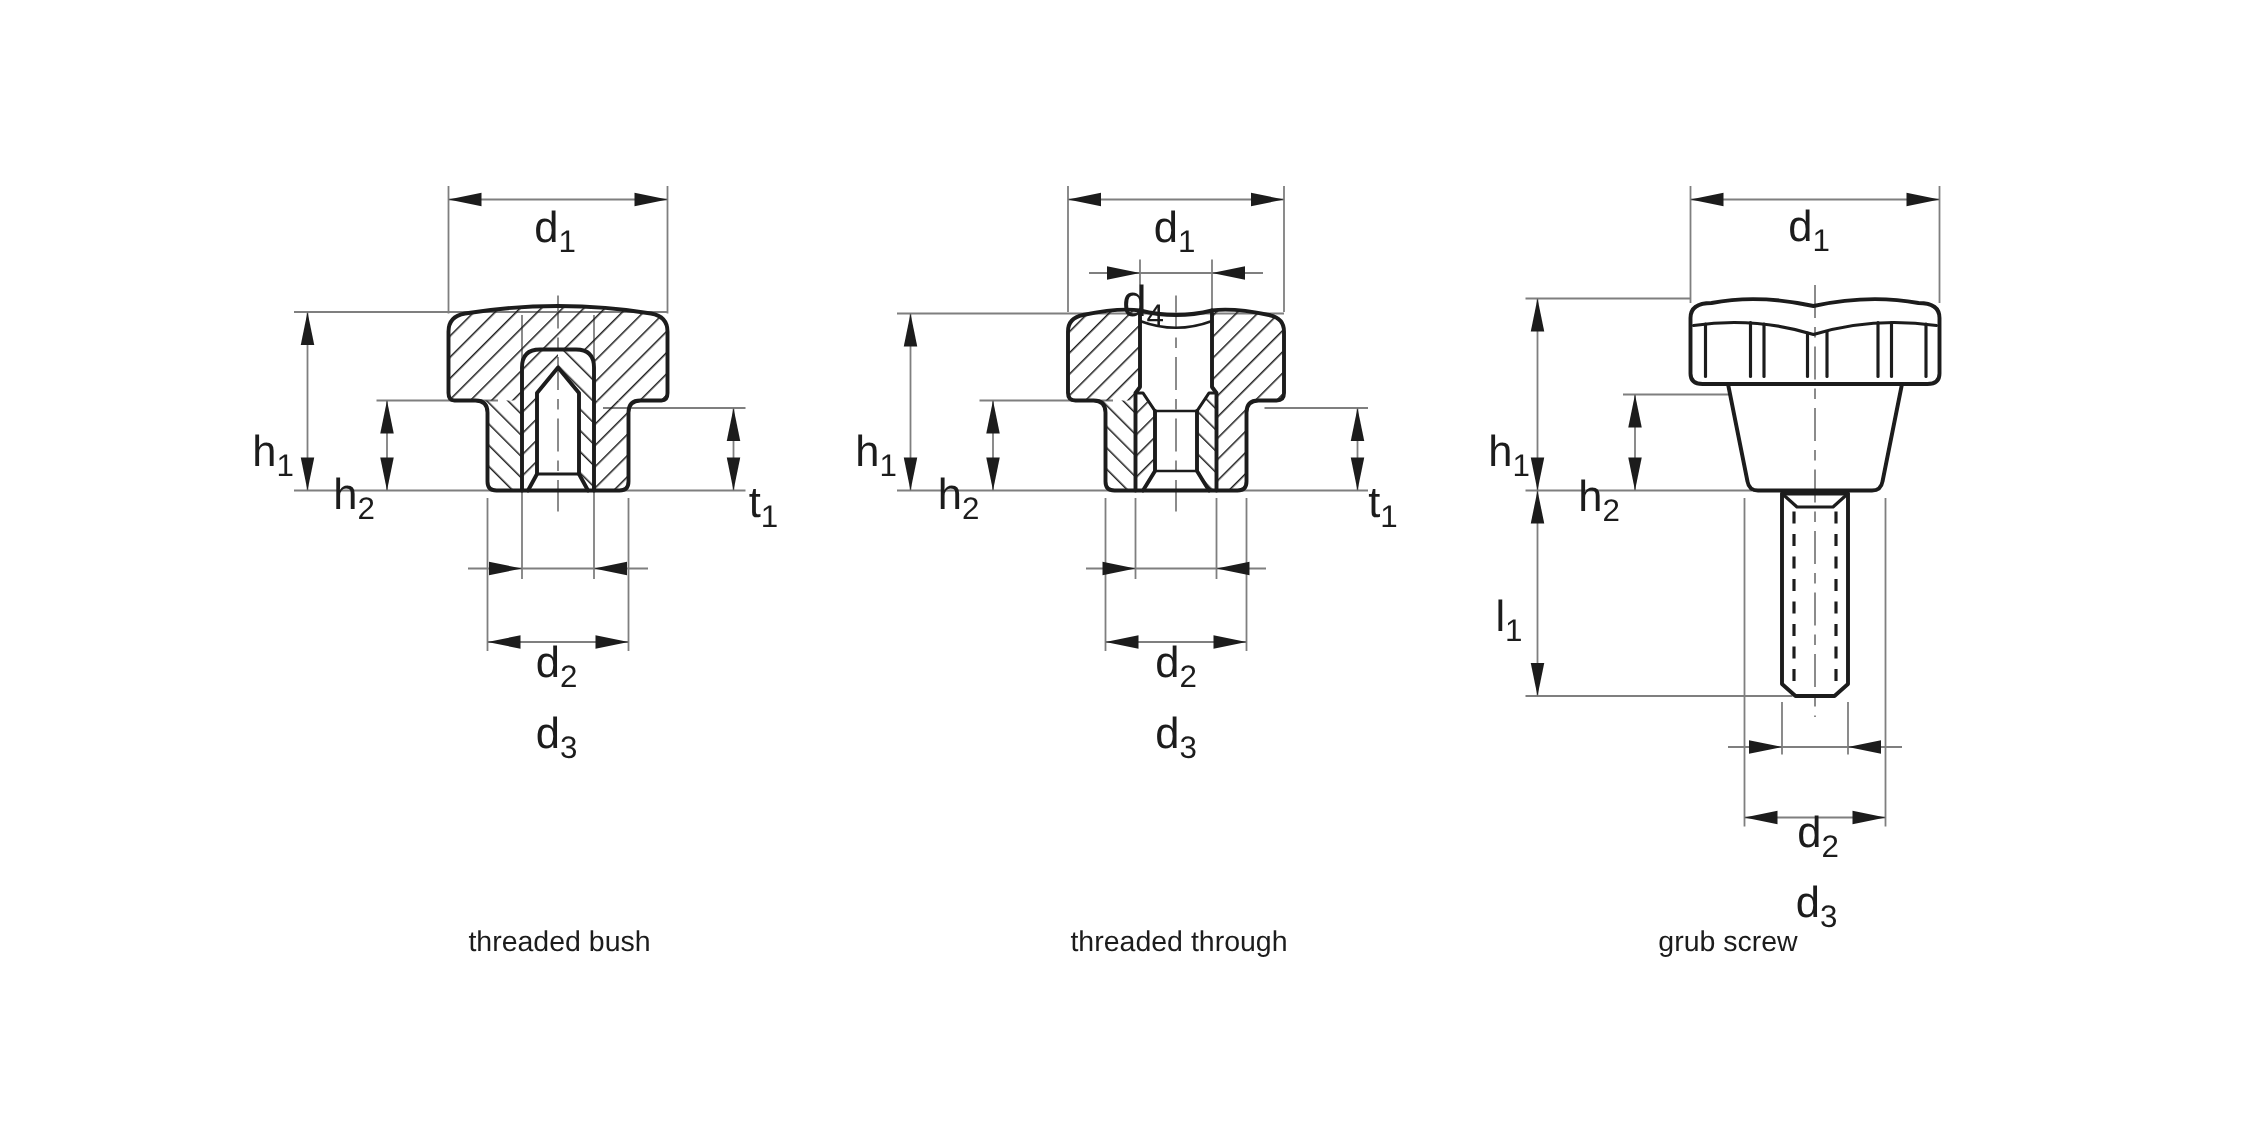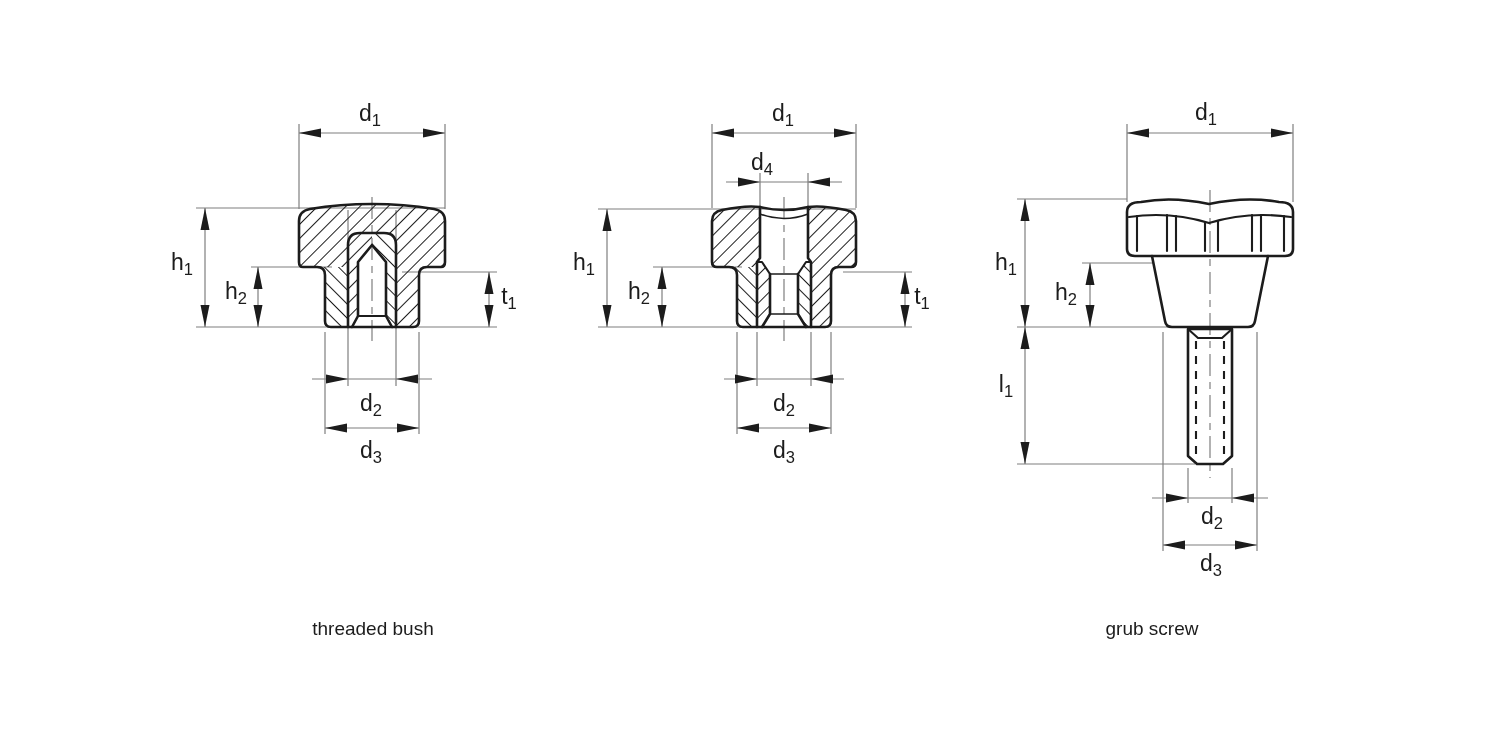--- a/index.html
+++ b/index.html
@@ -18,22 +18,22 @@
   .dim  {stroke:var(--dimension-line,#7f7f7f);stroke-width:1.2;fill:none;}
   .cl   {stroke:var(--dimension-line,#7f7f7f);stroke-width:1.2;fill:none;stroke-dasharray:22 6 7 6;}
   .dash {stroke:var(--outline,#1c1c1c);stroke-width:2.1;fill:none;stroke-dasharray:8 7;}
   .arr  {fill:var(--arrow,#1c1c1c);stroke:none;}
   .wfill{fill:var(--background,#ffffff);stroke:none;}
   .hA   {fill:url(#hatchA);}
   .hB   {fill:url(#hatchB);}
   
   .dim-label{
     position:absolute;transform:translate(-50%,-50%);
-    font-size:23px;line-height:1;color:var(--text,#1c1c1c);
-    white-space:nowrap;user-select:none;
+    font-size:29px;line-height:1;color:var(--text,#1c1c1c);
+    white-space:nowrap;user-select:none;margin-top:40px;
   }
   .dim-label sub{font-size:0.72em;line-height:0;}
   .caption{
     position:absolute;transform:translate(-50%,-50%);
     font-size:19px;color:var(--text,#1c1c1c);white-space:nowrap;user-select:none;
   }
 </style>
 </head>
 <body>
 
@@ -253,20 +253,21 @@
 <div class="dim-label" style="left:762px;top:162px"><span>d</span><sub>4</sub></div>
 <div class="dim-label" style="left:584px;top:262px"><span>h</span><sub>1</sub></div>
 <div class="dim-label" style="left:639px;top:291px"><span>h</span><sub>2</sub></div>
 <div class="dim-label" style="left:922px;top:296px"><span>t</span><sub>1</sub></div>
 <div class="dim-label" style="left:784px;top:403px"><span>d</span><sub>2</sub></div>
 <div class="dim-label" style="left:784px;top:450px"><span>d</span><sub>3</sub></div>
 
 <div class="dim-label" style="left:1206px;top:112px"><span>d</span><sub>1</sub></div>
 <div class="dim-label" style="left:1006px;top:262px"><span>h</span><sub>1</sub></div>
 <div class="dim-label" style="left:1066px;top:292px"><span>h</span><sub>2</sub></div>
-<div class="dim-label" style="left:1006px;top:384px"><span>l</span><sub>1</sub></div>
+<div class="dim-label" style="left:1006px;top:372px"><span>l</span><sub>1</sub></div>
 <div class="dim-label" style="left:1212px;top:516px"><span>d</span><sub>2</sub></div>
 <div class="dim-label" style="left:1211px;top:563px"><span>d</span><sub>3</sub></div>
 
 <div class="caption" style="left:373px;top:629px">threaded bush</div>
+<div class="caption" style="left:786px;top:629px">threaded through</div>
 <div class="caption" style="left:1152px;top:629px">grub screw</div>
 
 </div>
 
 </body></html>

